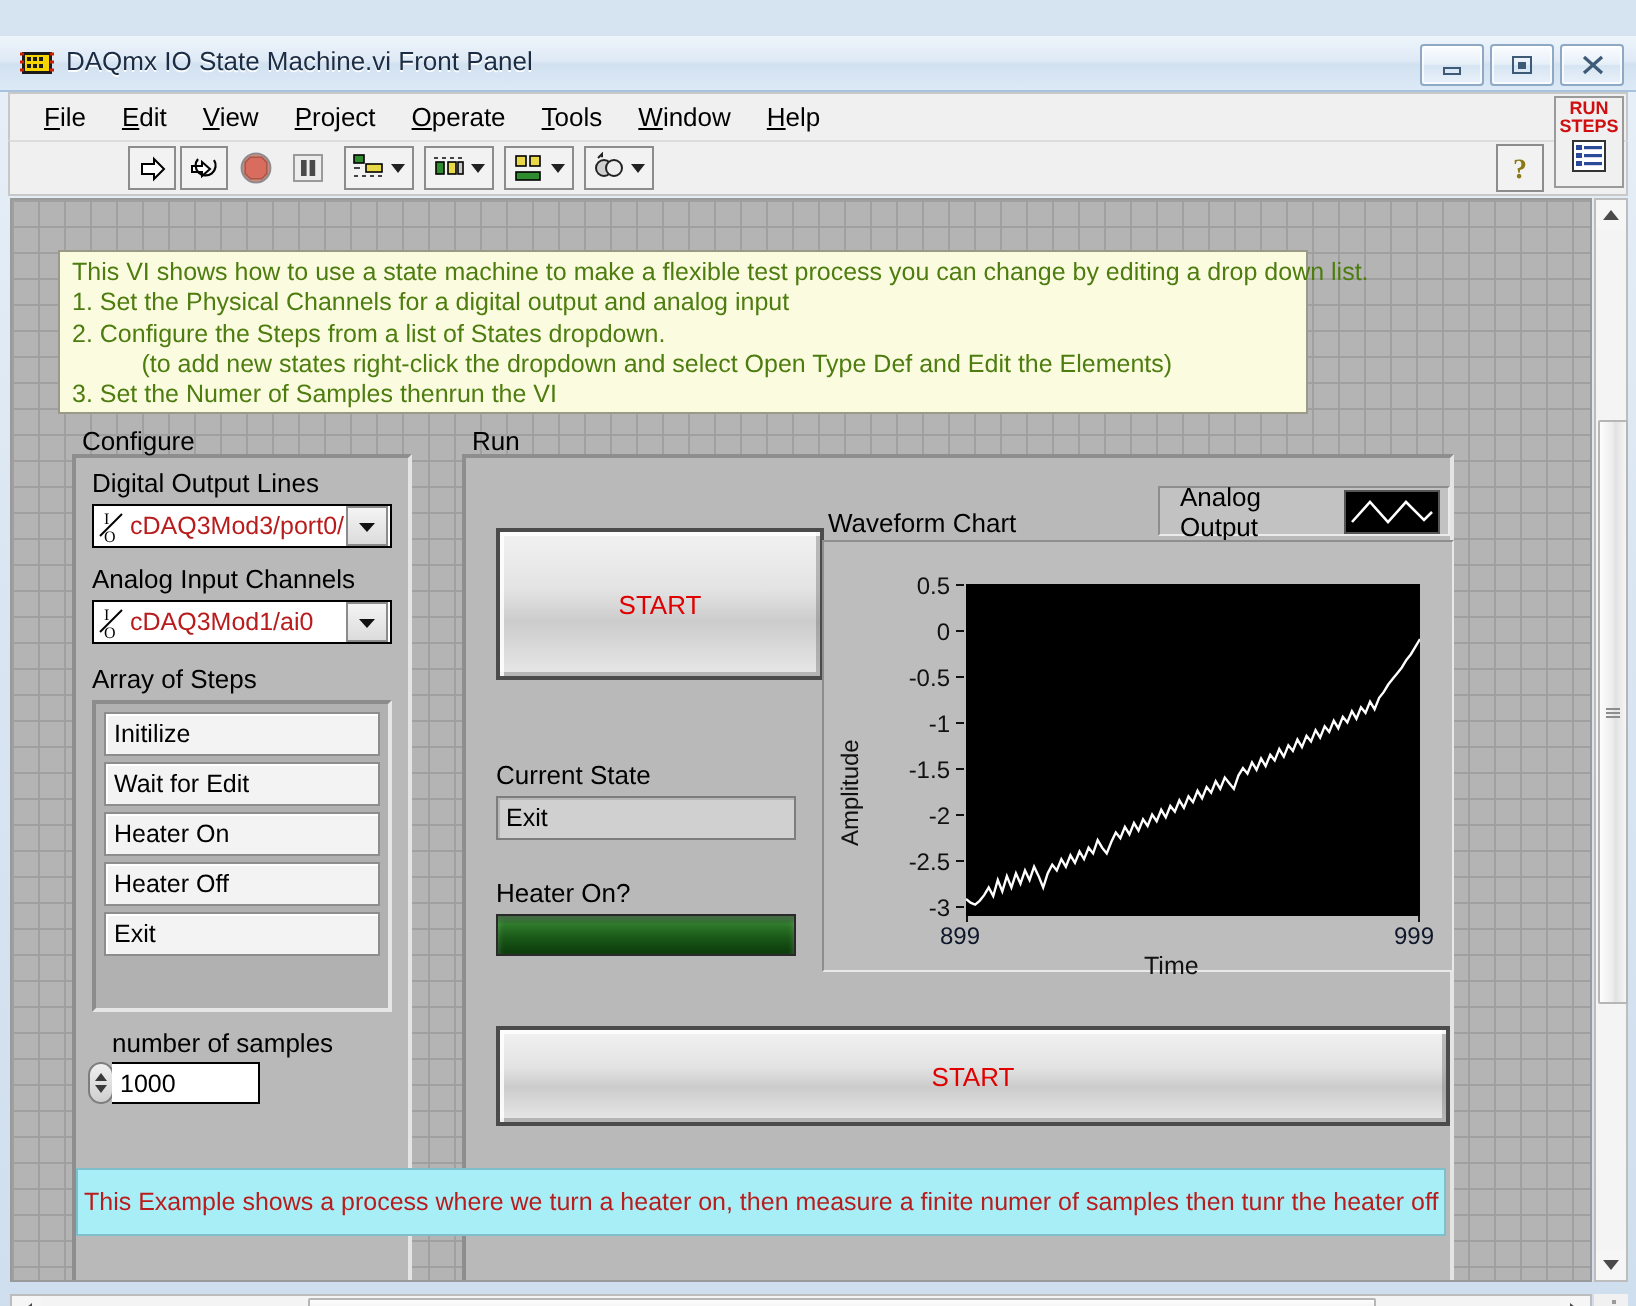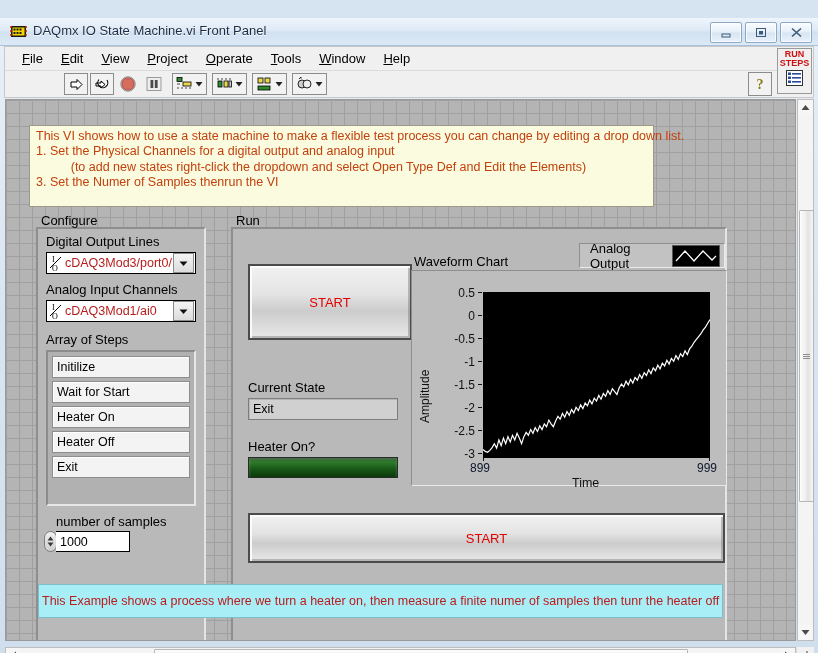--- a/index.html
+++ b/index.html
@@ -140,21 +140,21 @@
   .grip-h i{display:inline-block;width:1px;height:7px;background:#8d8d8d;margin:0 1px;}
   .corner{
     position:absolute;right:4px;bottom:7px;width:17px;height:17px;background:#f1f1f1;
   }
   
   .instr{
     position:absolute;left:28px;top:106px;width:625px;height:82px;
     background:#fbfbe0;border:1px solid #9a9a86;
     box-sizing:border-box;padding:3px 6px 0 6px;
   }
-  .instr div{font-size:12.5px;color:#c2410c;line-height:15.3px;white-space:pre;}
+  .instr div{font-size:12.5px;color:#4d7c0f;line-height:15.3px;white-space:pre;}
   
   .frame-label{
     position:absolute;font-size:13px;color:#000;background:transparent;
     z-index:5;padding:0 2px;
   }
   .lv-frame{
     position:absolute;box-sizing:border-box;
     background:#b9b9b9;
     border-top:2px solid #8e8e8e;border-left:2px solid #8e8e8e;
     border-right:2px solid #e4e4e4;border-bottom:2px solid #e4e4e4;
@@ -407,20 +407,21 @@
       <rect x="2" y="10.5" width="3" height="2.5" fill="#2a4a9a"></rect>
       <rect x="6" y="11" width="9" height="1.6" fill="#2a4a9a"></rect>
     </svg>
   </div>
 
   <div class="panel">
 
     <div class="instr" style="left:23px;top:25px;">
       <div>This VI shows how to use a state machine to make a flexible test process you can change by editing a drop down list.</div>
       <div>1. Set the Physical Channels for a digital output and analog input</div>
+      <div>2. Configure the Steps from a list of States dropdown.</div>
       <div>          (to add new states right-click the dropdown and select Open Type Def and Edit the Elements)</div>
       <div>3. Set the Numer of Samples thenrun the VI</div>
     </div>
 
     <div class="frame-label" style="left:33px;top:113px;">Configure</div>
     <div class="lv-frame" style="left:30px;top:127px;width:170px;height:420px;"></div>
 
     <div class="lbl" style="left:40px;top:134px;">Digital Output Lines</div>
     <div class="ring" style="left:40px;top:152px;width:150px;">
       <div class="ioicon">
@@ -451,21 +452,21 @@
       <div class="rdrop">
         <svg width="9" height="7" viewBox="0 0 9 7">
           <polygon points="0.5,1.5 8.5,1.5 4.5,6" fill="#111"></polygon>
         </svg>
       </div>
     </div>
 
     <div class="lbl" style="left:40px;top:232px;">Array of Steps</div>
     <div class="arrcontainer" style="left:40px;top:250px;width:150px;height:156px;">
       <div class="arr-item">Initilize</div>
-      <div class="arr-item">Wait for Start</div>
+      <div class="arr-item">Wait for Edit</div>
       <div class="arr-item">Heater On</div>
       <div class="arr-item">Heater Off</div>
       <div class="arr-item">Exit</div>
     </div>
 
     <div class="lbl" style="left:50px;top:414px;">number of samples</div>
     <div class="numctl" style="left:38px;top:431px;">
       <div class="spin">
         <svg width="7" height="5" viewBox="0 0 7 5">
             <polygon points="3.5,0.5 6.5,4.5 0.5,4.5" fill="#3a3a3a"></polygon>

